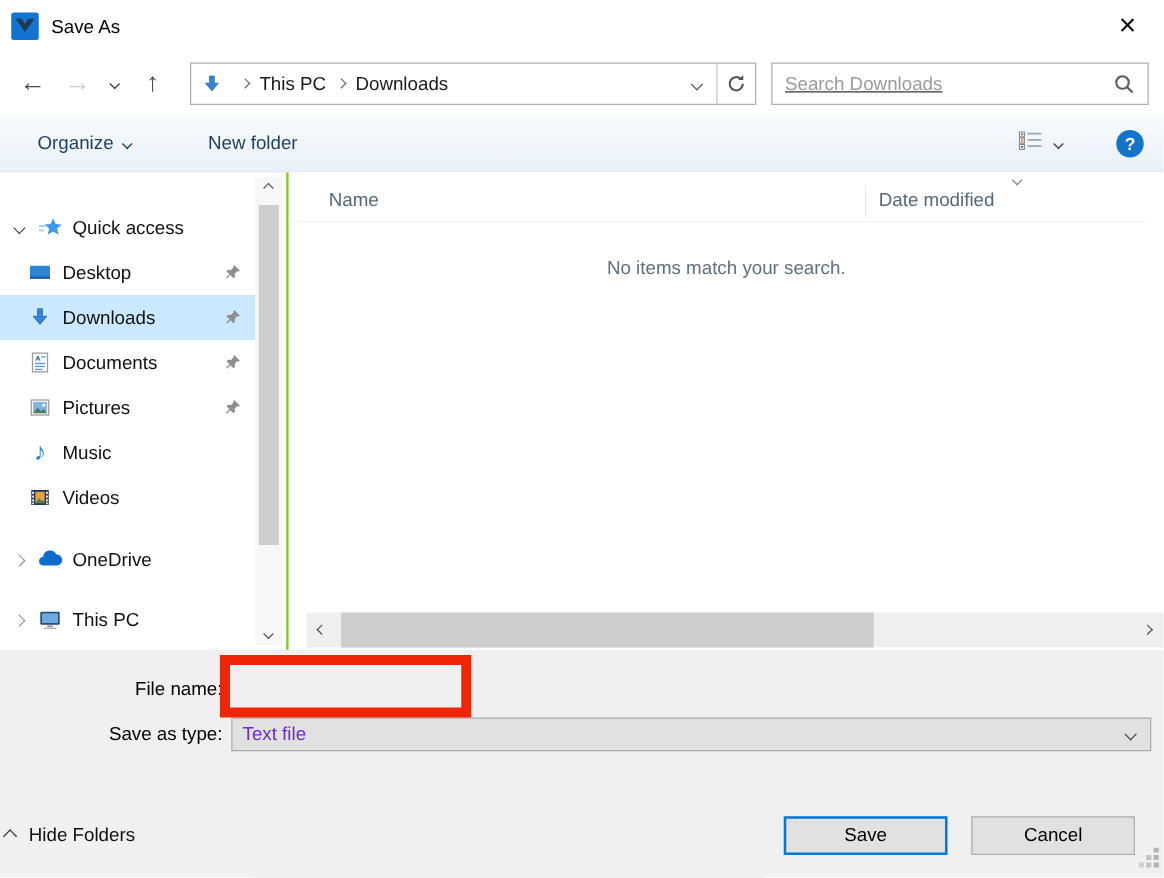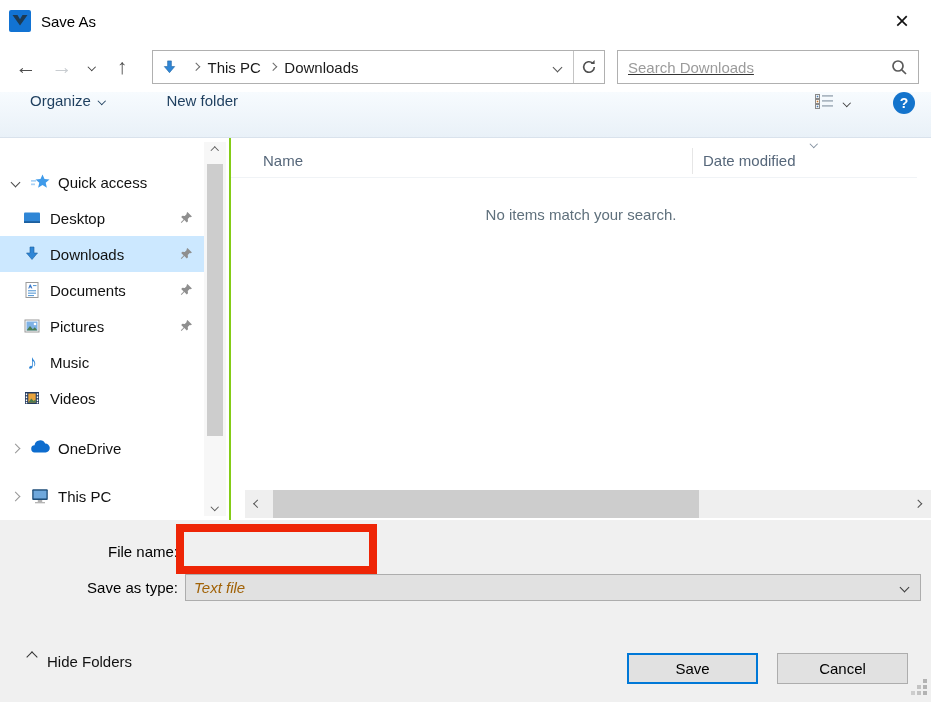--- a/index.html
+++ b/index.html
@@ -44,21 +44,21 @@
                  display: flex; align-items: center; justify-content: center; }
   .searchbox { margin-left: 12px; width: 302px; height: 34px; border: 1px solid #b0b0b0;
                display: flex; align-items: center; background: #fff; }
   .searchbox input { flex: 1; border: none; outline: none; font: inherit; font-size: 15px;
                      color: #333; padding: 0 8px 0 10px; background: transparent; min-width: 0; text-decoration: underline; }
   .searchbox input::placeholder { color: #9b9b9b; }
   .search-icon { margin-right: 10px; display: flex; }
 
   
   .toolbar { height: 46px; background: linear-gradient(#f7fbfe, #e9f1f8);
-             border-bottom: 1px solid #d9e2ec; display: flex; align-items: flex-start; padding: 0 16px 0 30px; }
+             border-bottom: 1px solid #d9e2ec; display: flex; align-items: center; padding: 0 16px 0 30px; }
   .tb-item { color: #1e3f5f; font-size: 15px; display: flex; align-items: center; gap: 8px; }
   .tb-organize .chev { color: #1e3f5f; }
   .tb-newfolder { margin-left: 62px; }
   .tb-right { margin-left: auto; display: flex; align-items: center; }
   .tb-view-chev { color: #3c3c3c; margin-left: 10px; }
   .help-btn { width: 22px; height: 22px; border-radius: 50%; background: #1474cc; color: #fff;
               font-size: 14px; font-weight: bold; display: flex; align-items: center;
               justify-content: center; margin-left: 44px; }
 
   
@@ -110,25 +110,25 @@
   .f-label { position: absolute; left: 0; width: 178px; text-align: right; font-size: 15px; color: #000; }
   .fname-label { top: 16px; line-height: 31px; }
   .ftype-label { top: 54px; line-height: 27px; }
   .fname-box { position: absolute; left: 185px; top: 16px; width: 736px; height: 31px;
                background: #fff; border: 1px solid #7a7a7a; display: flex; align-items: center; }
   .fname-box input { flex: 1; border: none; outline: none; font: inherit; font-size: 15px;
                      padding: 0 8px; background: transparent; min-width: 0; }
   .fname-box .chev, .ftype-box .chev { color: #3c3c3c; margin-right: 12px; flex: none; }
   .ftype-box { position: absolute; left: 185px; top: 54px; width: 736px; height: 27px;
                background: #e1e1e1; border: 1px solid #adadad; display: flex; align-items: center; }
-  .ftype-value { flex: 1; padding: 0 8px; font-size: 15px; color: #a16207; font-style: italic; }
+  .ftype-value { flex: 1; padding: 0 8px; font-size: 15px; color: #6d28d9; }
   .annotation-red { position: absolute; left: 176px; top: 4px; width: 201px; height: 50px;
                     border: 8px solid #ee2506; z-index: 5; pointer-events: none; }
-  .hide-folders { position: absolute; left: 28px; top: 133px; height: 31px;
-                  display: flex; gap: 11px; color: #111; }
+  .hide-folders { position: absolute; left: 4px; top: 133px; height: 31px;
+                  display: flex; align-items: center; gap: 11px; color: #111; }
   .hide-folders .chev { color: #333; }
   .btn { position: absolute; top: 133px; height: 31px; width: 131px; background: #e1e1e1;
          text-align: center; font-size: 15px; }
   .btn-save { left: 627px; border: 2px solid #0078d7; line-height: 27px; }
   .btn-cancel { left: 777px; border: 1px solid #adadad; line-height: 29px; }
   .resize-grip { position: absolute; right: 3px; bottom: 3px; }
 </style>
 </head>
 <body>
 

